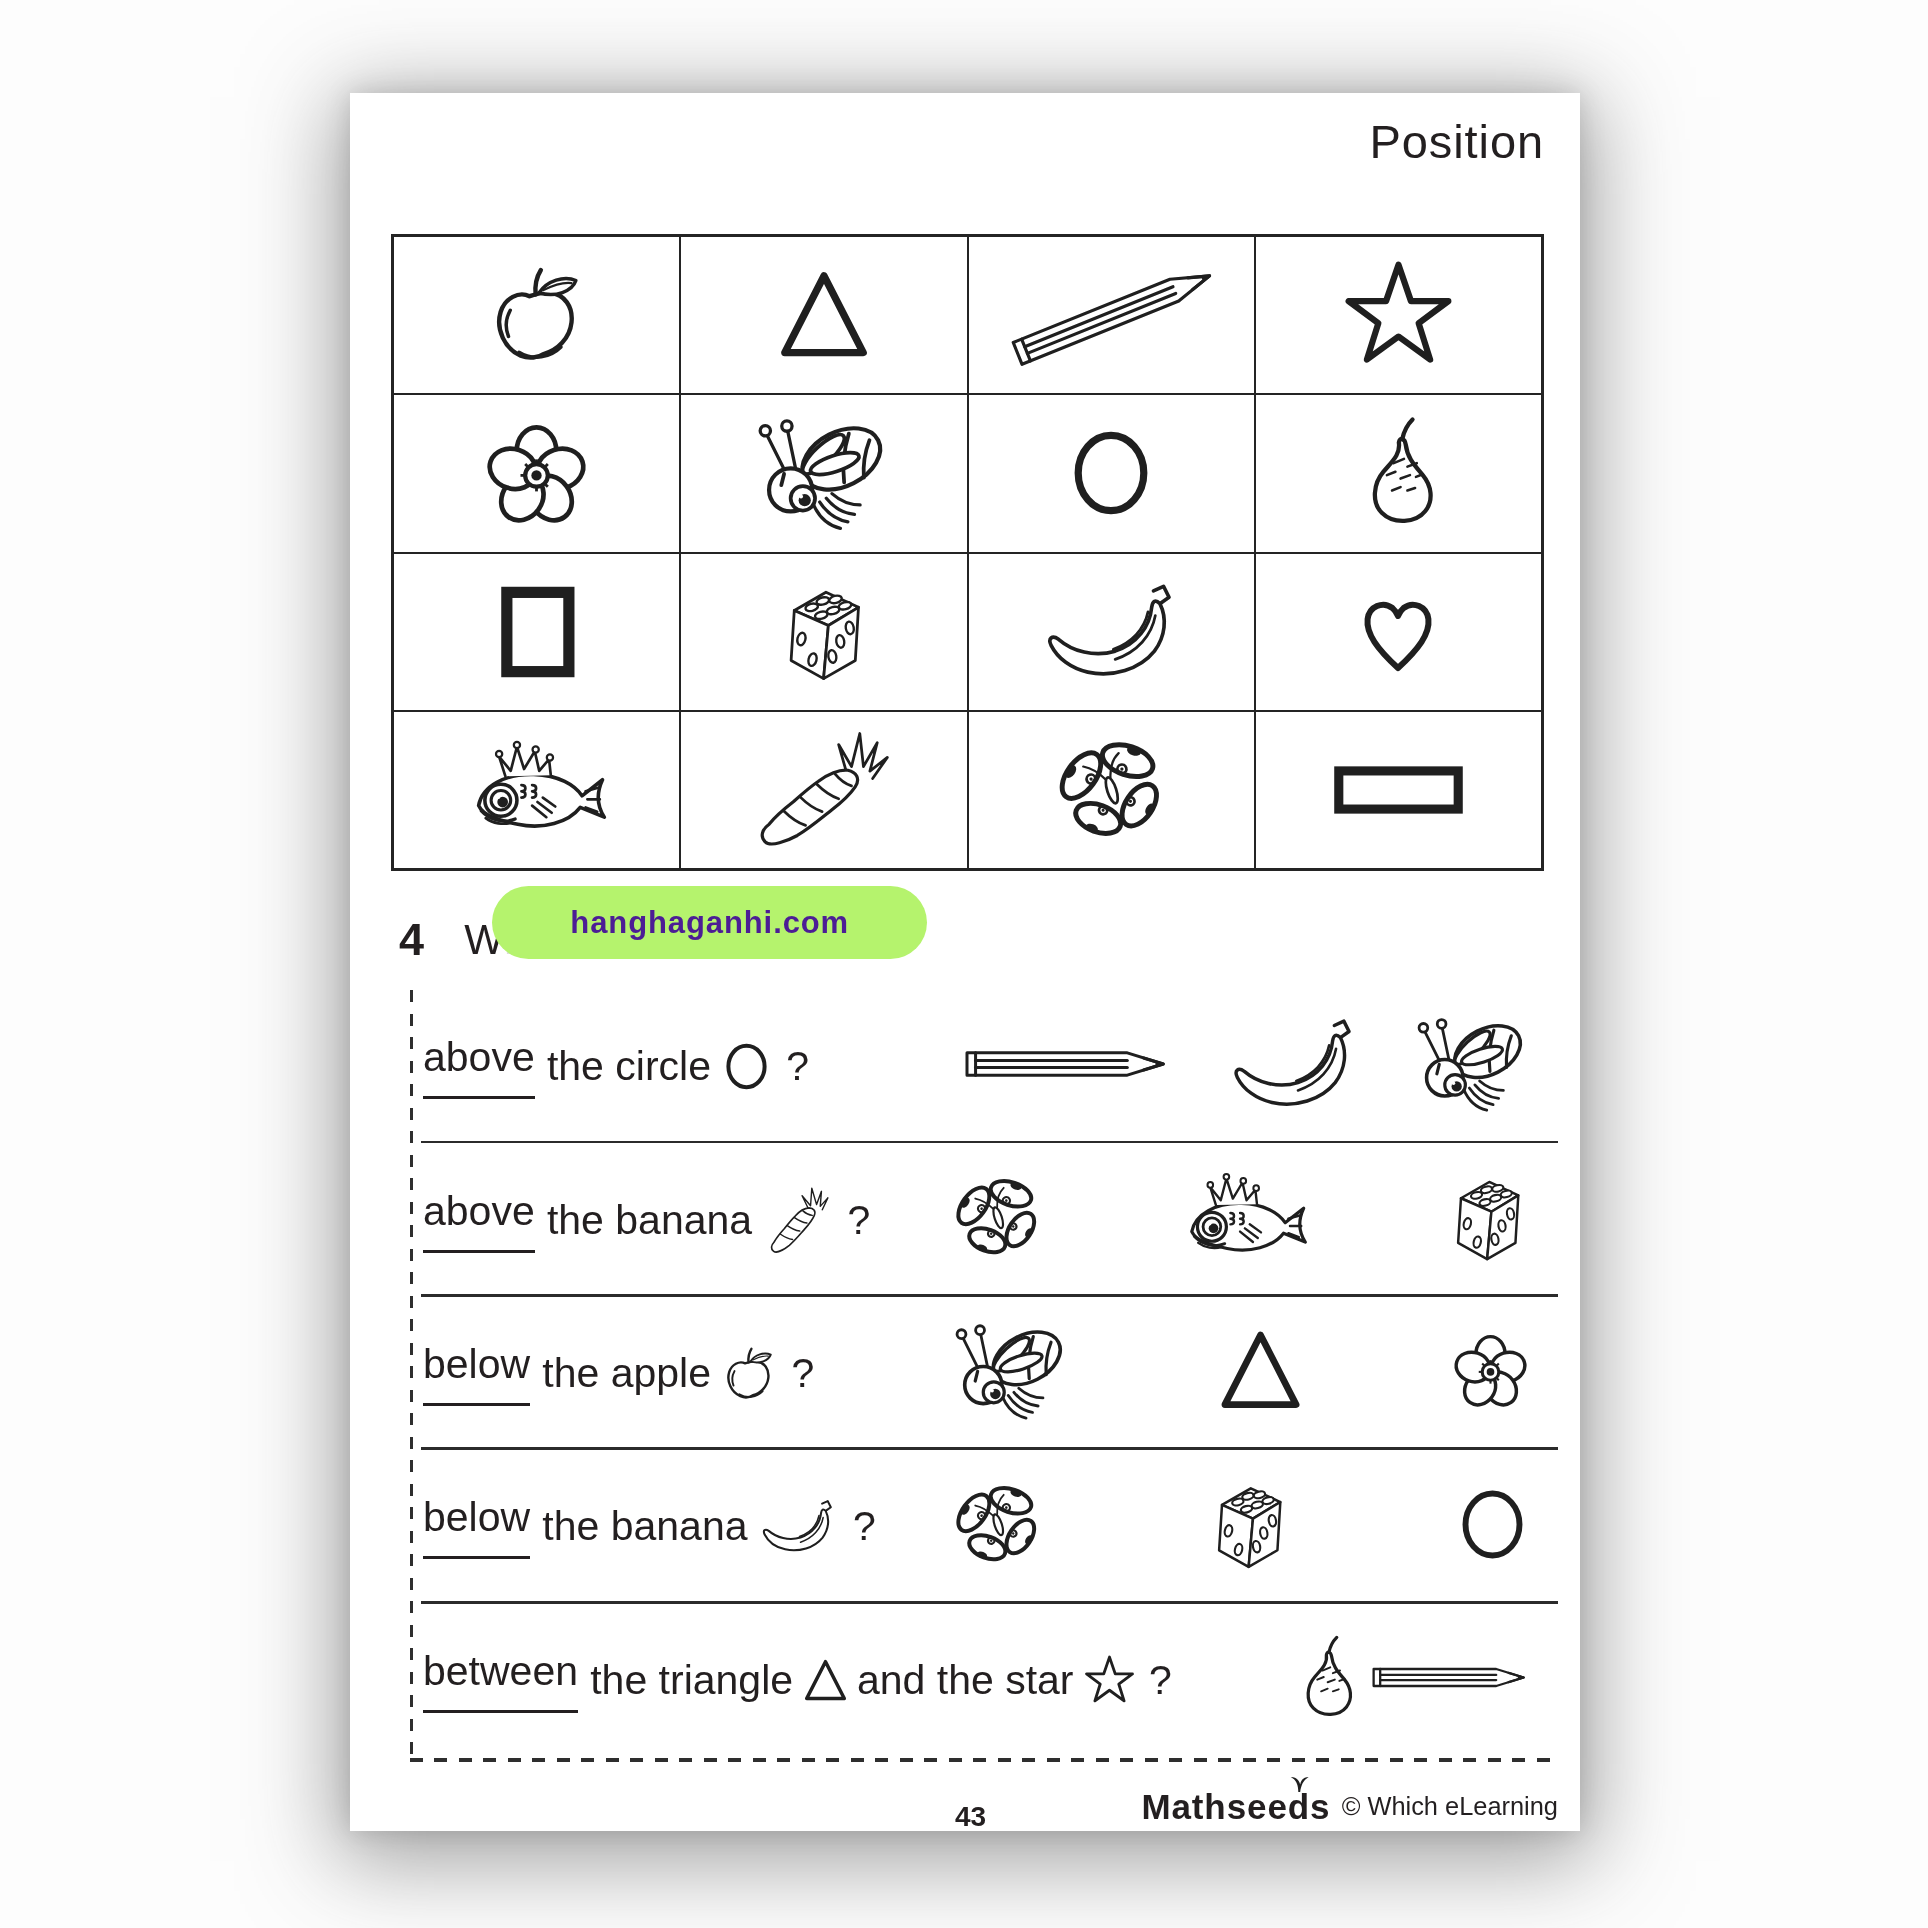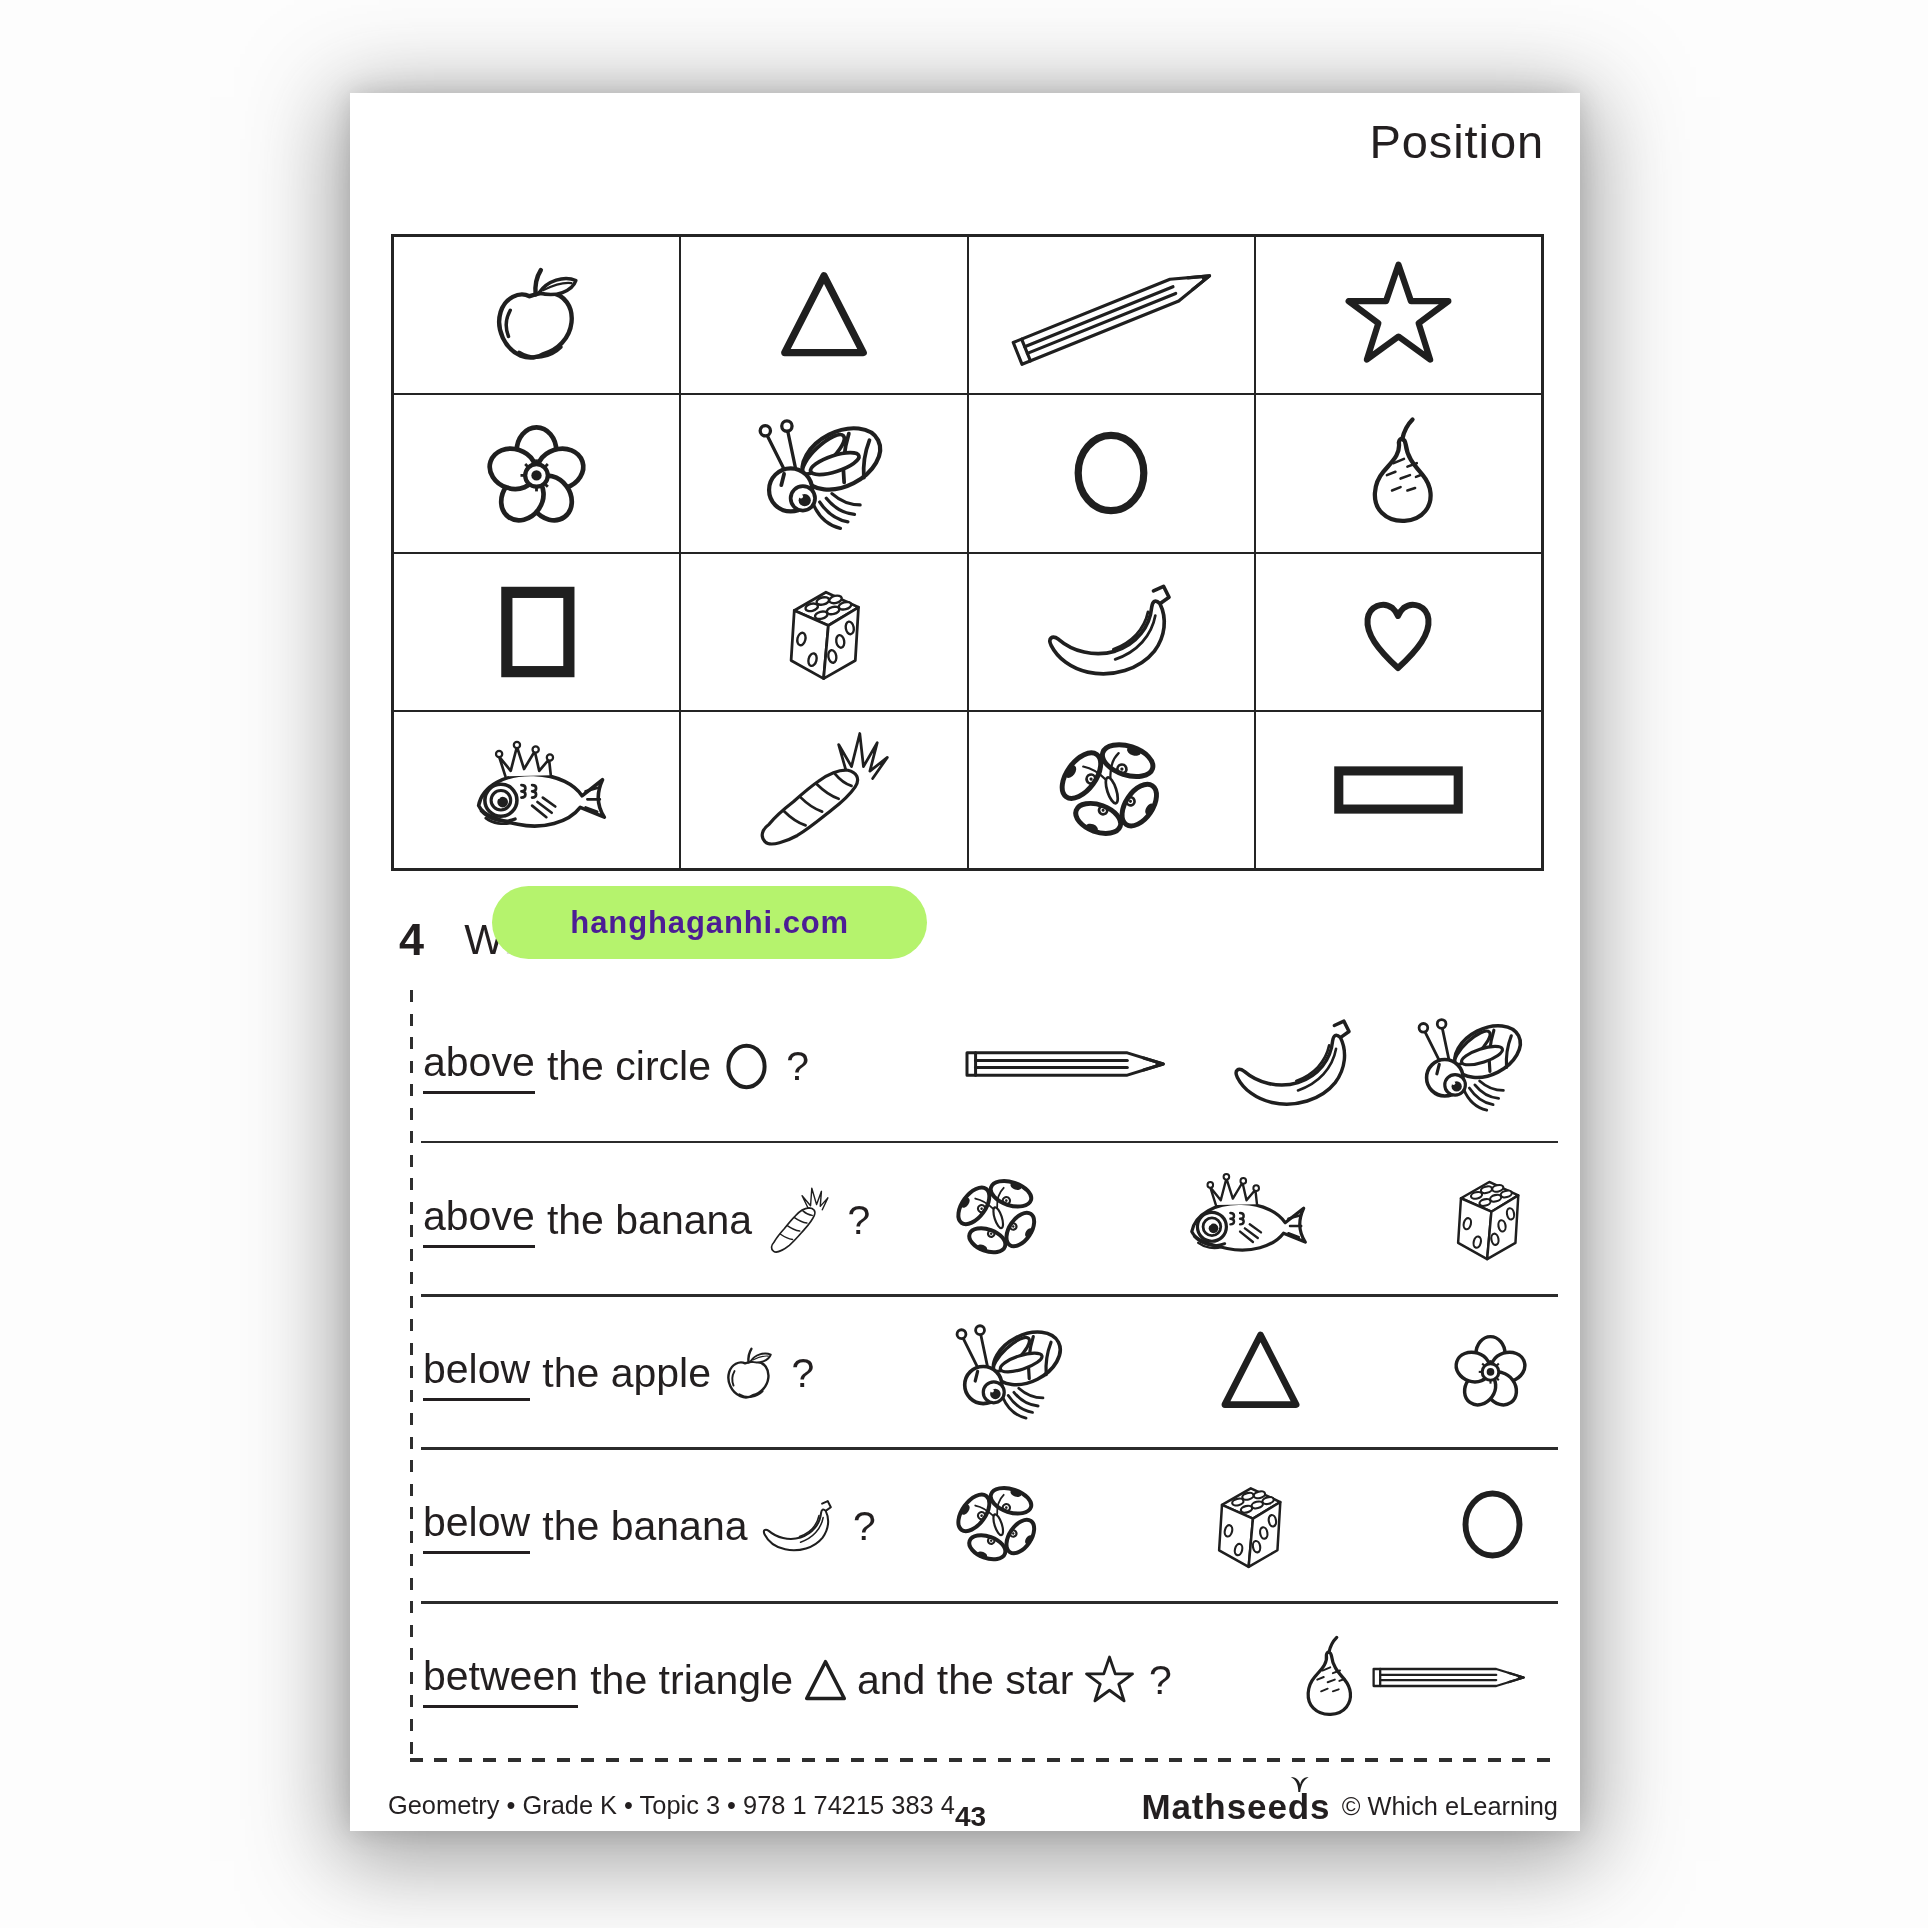--- a/index.html
+++ b/index.html
@@ -41,21 +41,21 @@
   }
   .cutline-bottom{
     position:absolute;left:60px;top:1665px;width:1151px;height:3.8px;
     background:repeating-linear-gradient(to right,#2e2e2e 0 13px,transparent 13px 24.5px);
   }
   
   .qrows{position:absolute;left:60px;top:897px;width:1148px;height:767px;display:flex;flex-direction:column;}
   .qrow{flex:1;position:relative;display:flex;align-items:center;}
   .qrow:not(:last-child)::after{content:"";position:absolute;left:11.3px;right:0;bottom:0;height:2.8px;background:#2b2b2b;}
   .qtext{display:flex;align-items:center;padding-left:13px;font-size:41px;white-space:nowrap;}
-  .kw{border-bottom:3.8px solid #231f20;padding-bottom:5px;}
+  .kw{border-bottom:3.8px solid #231f20;padding-bottom:15px;}
   .rest{margin-left:12.2px;}
   .rest2{margin-left:7.5px;}
   .qm{margin-left:13px;}
   .inline-ic{margin-left:9.4px;flex:none;}
   .tilt{transform:rotate(-10deg);}
   .opts{position:absolute;left:541px;right:26px;top:0;bottom:5.6px;display:flex;align-items:center;justify-content:space-between;}
   .qrow.r5 .opts{left:880px;right:24.5px;}
   
   .footer{position:absolute;left:38px;top:1692px;width:1170px;height:43px;font-size:25.4px;}
   .f-left{position:absolute;left:0;top:5.6px;}
@@ -465,21 +465,20 @@
           </svg>
         <svg width="200" height="43" viewBox="0 0 182.312 46">
             <use href="#icon-pencil"></use>
           </svg>
       </div>
     </div>
 
   </div>
 
   <div class="footer">
-    <span class="f-left">Geometry • Grade K • Topic 3 • 978 1 74215 383 4</span>
     <span class="f-num">43</span>
     <span class="f-brand">
       <span class="brand-logo">
         <svg class="sprout" width="22.6" height="19" viewBox="0 0 24 20">
           <path d="M12,19 C12,12 10,6 4,3 C10,3 13,7 14,11 C15,6 18,3 23,3 C18,6 15,11 14,19 Z" fill="#1f1f1f"></path>
         </svg>
         <span>Mathseeds</span>
       </span>
       <span class="f-copy">© Which eLearning</span>
     </span>

